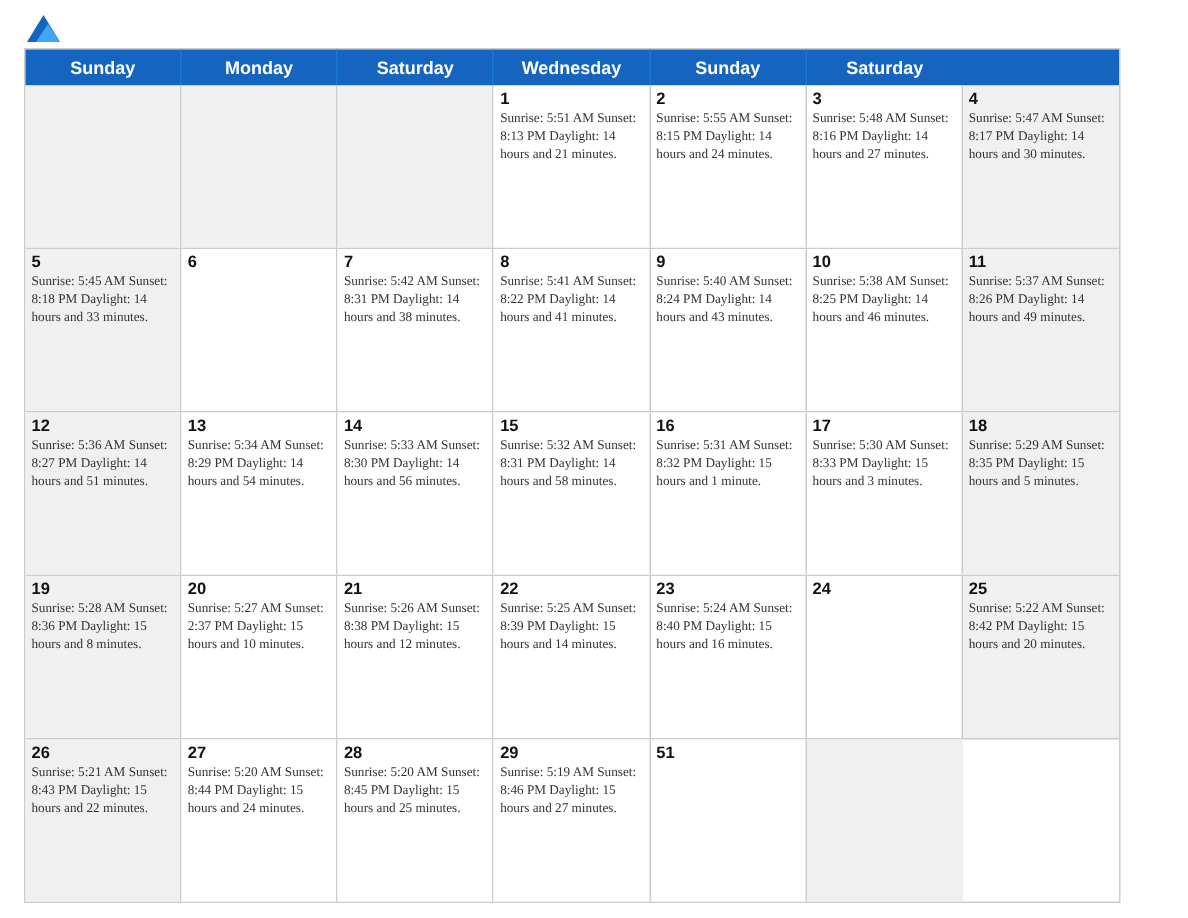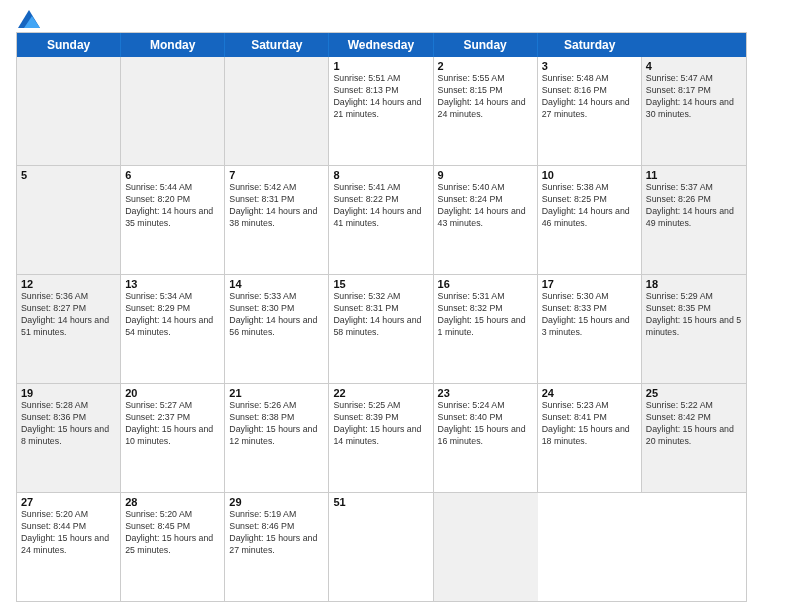--- a/index.html
+++ b/index.html
@@ -91,20 +91,21 @@
       font-size: 11px;
       font-weight: bold;
       color: #111;
       margin-bottom: 1px;
       display: block;
     }
     .cell-text {
       font-size: 8.8px;
       line-height: 1.35;
       color: #333;
+      font-family: Liberation Serif, serif;
     }
   </style>
 </head>
 <body>
 
 <div class="page">
   <div class="header">
     <div class="logo">
       <div style="display:flex;align-items:center;gap:2px;">
         <span style="font-size:22px;font-weight:bold;color:#333;"></span>
@@ -160,27 +161,27 @@
             <span class="day-num">4</span>
             <div class="cell-text">Sunrise: 5:47 AM
 Sunset: 8:17 PM
 Daylight: 14 hours
 and 30 minutes.</div>
           </div>
         </div>
         <div class="cal-row">
           <div class="cal-cell shaded">
             <span class="day-num">5</span>
+            <div class="cell-text">Sunrise: 5:45 AM
+Sunset: 8:18 PM
+Daylight: 14 hours
+and 33 minutes.</div>
           </div>
           <div class="cal-cell">
             <span class="day-num">6</span>
-            <div class="cell-text">Sunrise: 5:44 AM
-Sunset: 8:20 PM
-Daylight: 14 hours
-and 35 minutes.</div>
           </div>
           <div class="cal-cell">
             <span class="day-num">7</span>
             <div class="cell-text">Sunrise: 5:42 AM
 Sunset: 8:31 PM
 Daylight: 14 hours
 and 38 minutes.</div>
           </div>
           <div class="cal-cell">
             <span class="day-num">8</span>
@@ -293,34 +294,37 @@
           </div>
           <div class="cal-cell">
             <span class="day-num">23</span>
             <div class="cell-text">Sunrise: 5:24 AM
 Sunset: 8:40 PM
 Daylight: 15 hours
 and 16 minutes.</div>
           </div>
           <div class="cal-cell">
             <span class="day-num">24</span>
-            <div class="cell-text">Sunrise: 5:23 AM
-Sunset: 8:41 PM
-Daylight: 15 hours
-and 18 minutes.</div>
           </div>
           <div class="cal-cell shaded">
             <span class="day-num">25</span>
             <div class="cell-text">Sunrise: 5:22 AM
 Sunset: 8:42 PM
 Daylight: 15 hours
 and 20 minutes.</div>
           </div>
         </div>
         <div class="cal-row">
+          <div class="cal-cell shaded">
+            <span class="day-num">26</span>
+            <div class="cell-text">Sunrise: 5:21 AM
+Sunset: 8:43 PM
+Daylight: 15 hours
+and 22 minutes.</div>
+          </div>
           <div class="cal-cell">
             <span class="day-num">27</span>
             <div class="cell-text">Sunrise: 5:20 AM
 Sunset: 8:44 PM
 Daylight: 15 hours
 and 24 minutes.</div>
           </div>
           <div class="cal-cell">
             <span class="day-num">28</span>
             <div class="cell-text">Sunrise: 5:20 AM

